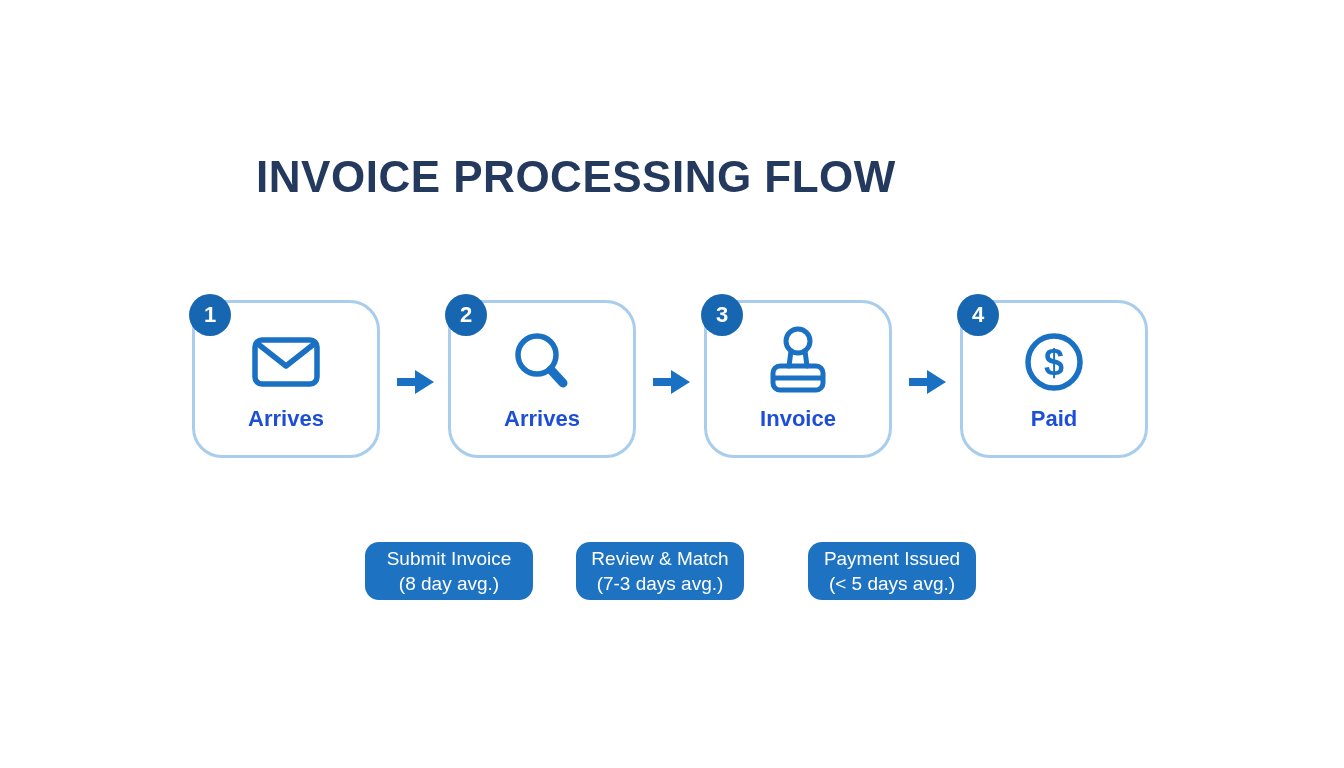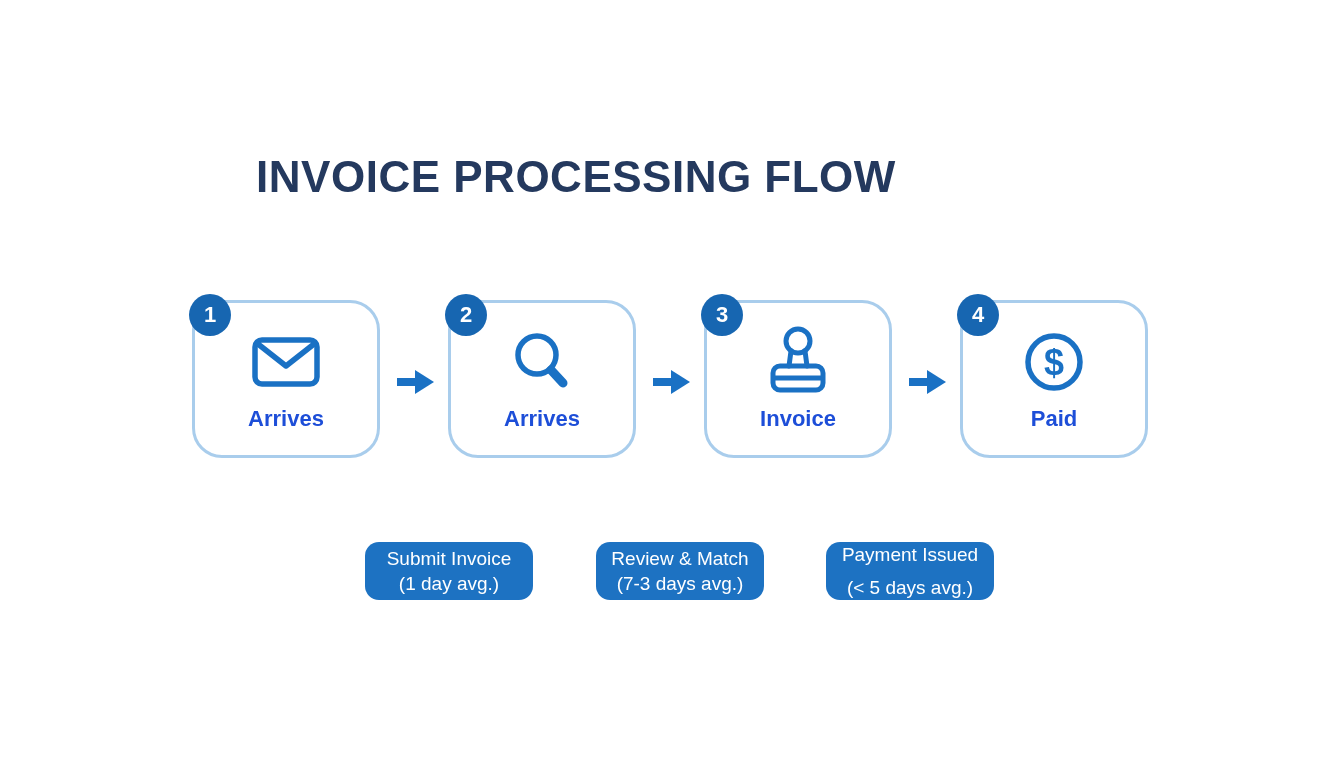--- a/index.html
+++ b/index.html
@@ -89,22 +89,22 @@
     display: flex;
     flex-direction: column;
     align-items: center;
     justify-content: center;
     line-height: 25px;
     font-size: 19px;
     padding: 0 14px;
     box-sizing: border-box;
   }
   .badge.b0 { left: 365px; }
-  .badge.b1 { left: 596px; }
-  .badge.b2 { left: 826px; justify-content: space-between; }
+  .badge.b1 { left: 576px; }
+  .badge.b2 { left: 808px; }
 </style>
 </head>
 <body>
 
 <div class="canvas">
 
   <div class="title">INVOICE PROCESSING FLOW</div>
 
   <div class="step-box s0">
     <div class="step-number">1</div>
@@ -166,21 +166,21 @@
   </div>
   <div class="flow-arrow a2">
     <svg width="42" height="32" viewBox="0 0 42 32">
       <line x1="3" y1="16" x2="24" y2="16" stroke="#1a71c4" stroke-width="8"></line>
       <polygon points="21,4 40,16 21,28" fill="#1a71c4"></polygon>
     </svg>
   </div>
 
   <div class="badge b0">
     <span>Submit Invoice</span>
-    <span>(1 day avg.)</span>
+    <span>(8 day avg.)</span>
   </div>
   <div class="badge b1">
     <span>Review &amp; Match</span>
     <span>(7-3 days avg.)</span>
   </div>
   <div class="badge b2">
     <span>Payment Issued</span>
     <span>(&lt; 5 days avg.)</span>
   </div>
 

